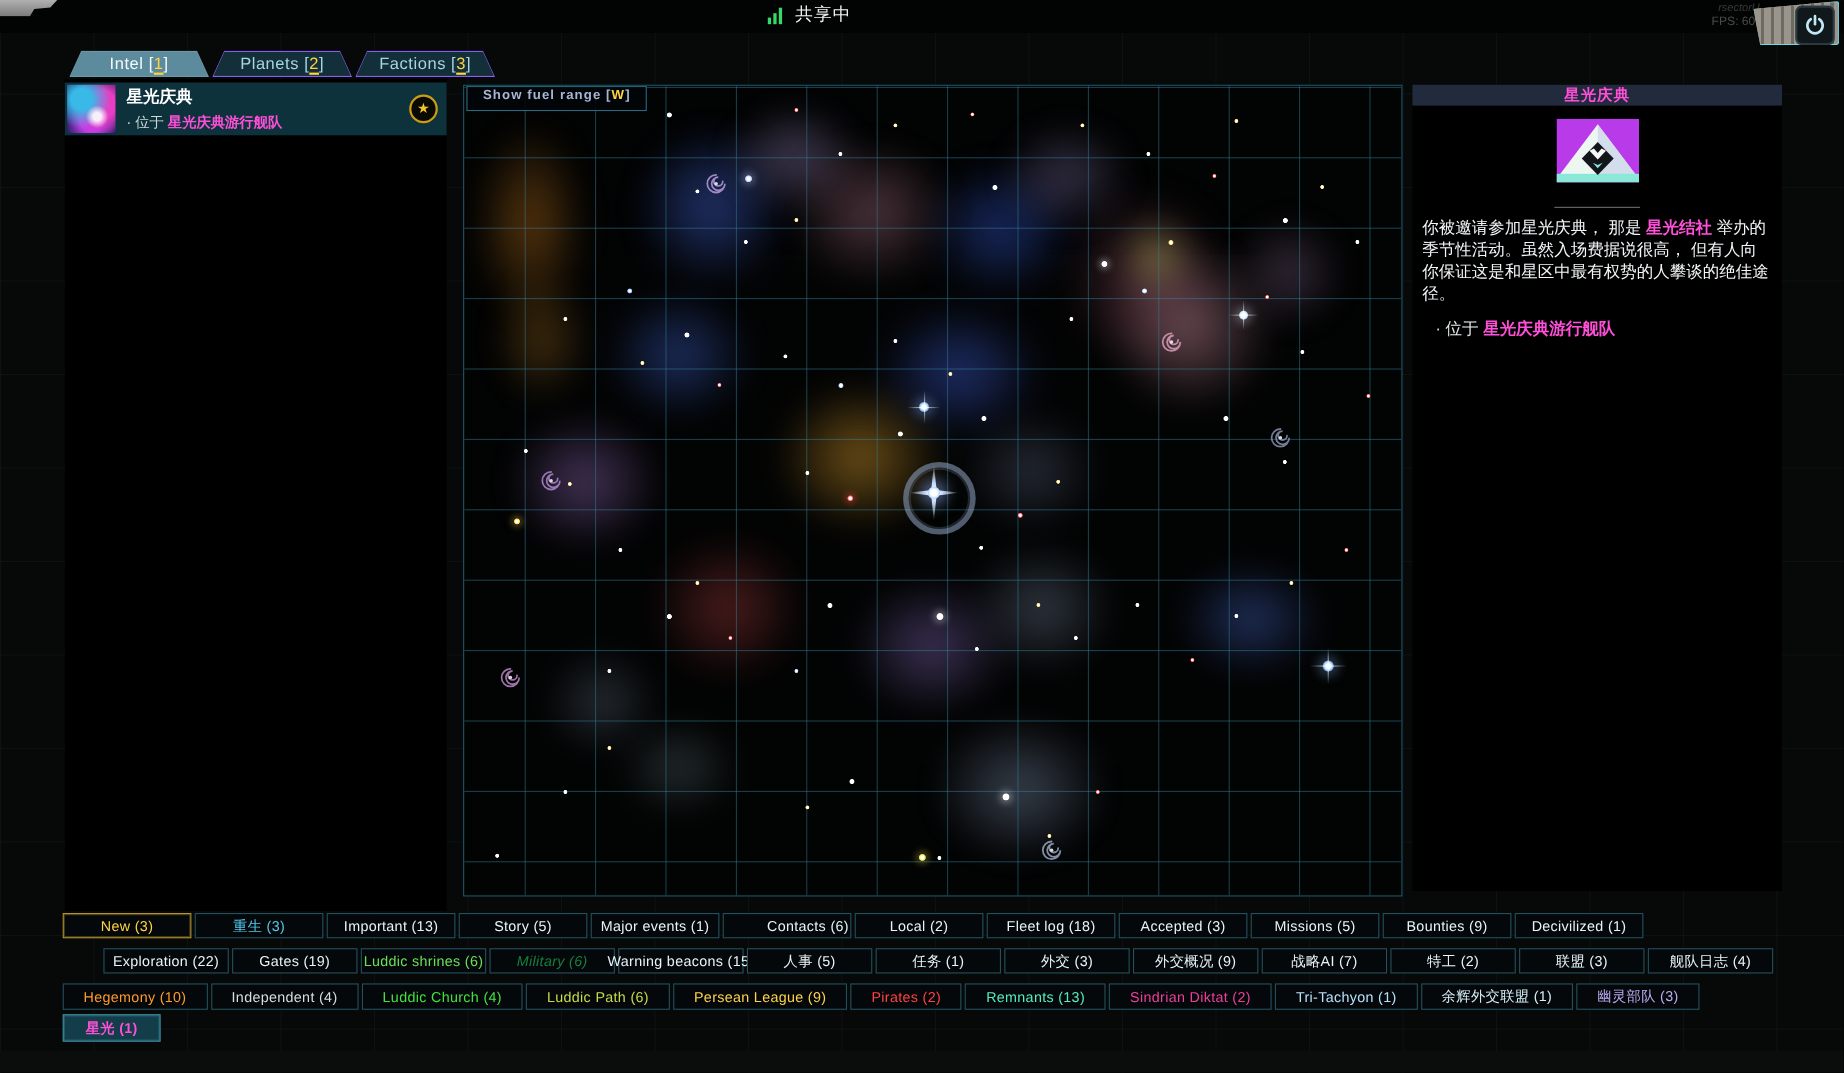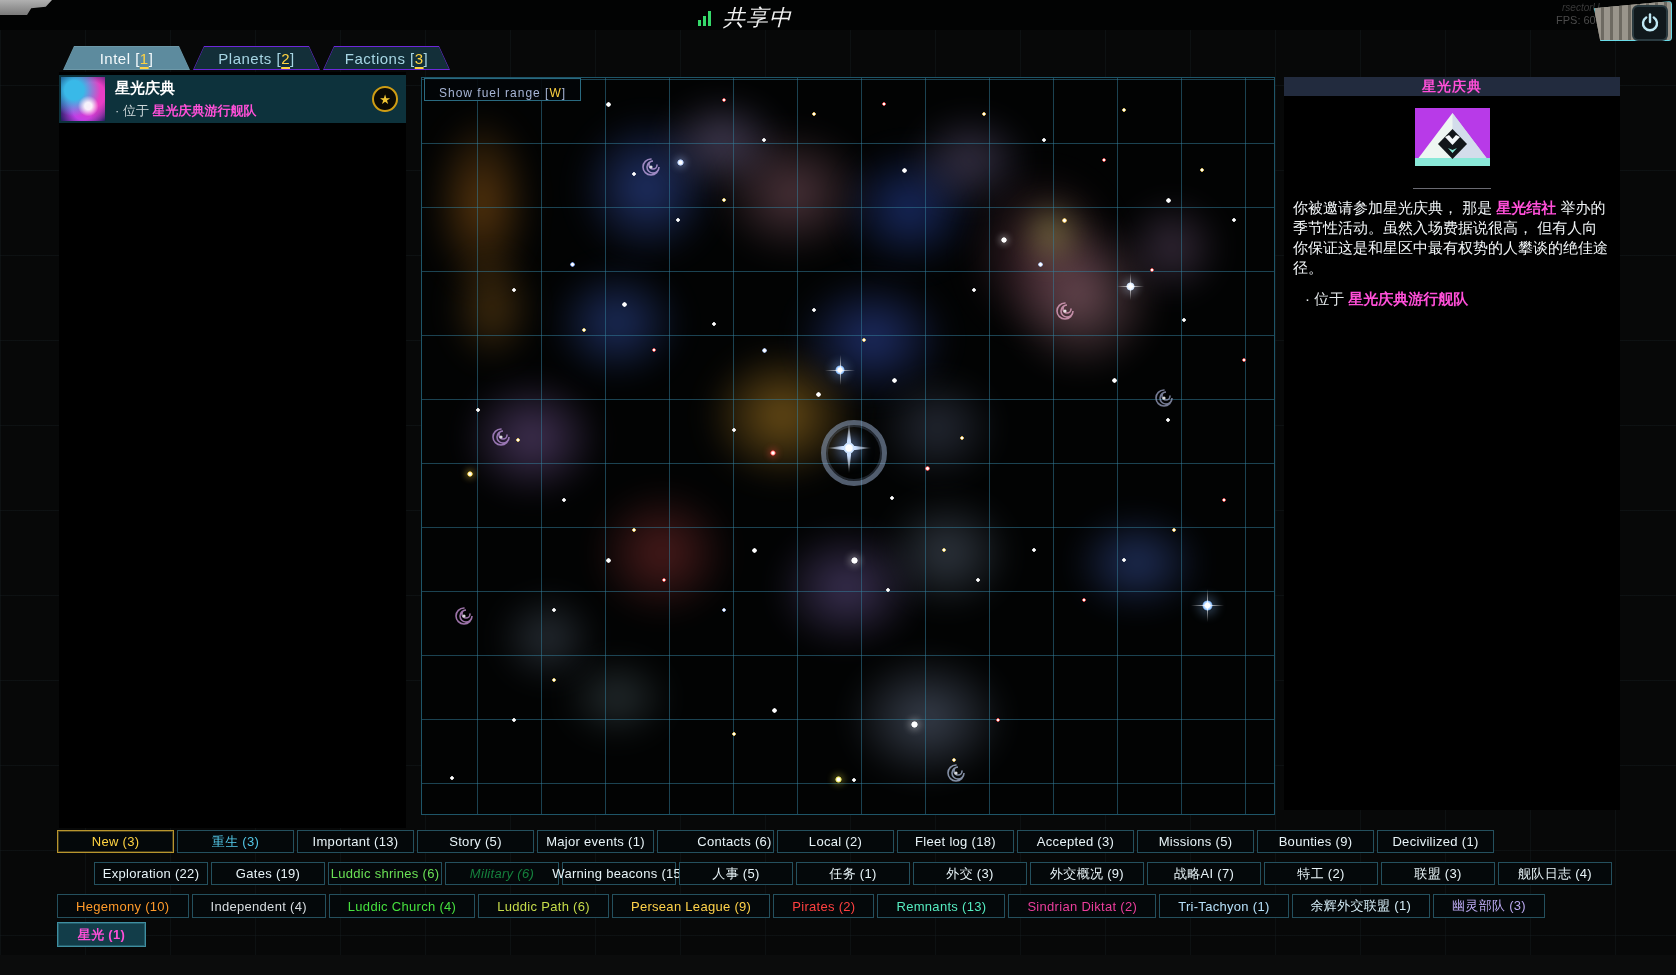--- a/index.html
+++ b/index.html
@@ -12,37 +12,37 @@
       #070808;
     background-size:85px 85px;
     color:#e8f4f8;
   }
   
   .top-bar{position:absolute;left:0;top:0;width:100%;height:30px;background:#020303;}
   .share-wrap{position:absolute;left:698px;top:3px;display:flex;align-items:center;gap:12px;}
   .sig{display:flex;align-items:flex-end;gap:2px;height:16px;}
   .sig i{display:block;width:3px;background:#35d96a;}
   .sig i:nth-child(1){height:6px}.sig i:nth-child(2){height:10px}.sig i:nth-child(3){height:15px}
-  .share-label{font-size:22px;color:#f2f2f2;letter-spacing:1px;font-style:italic;}
+  .share-label{font-size:16px;color:#f2f2f2;letter-spacing:1px;}
   .fps-text{position:absolute;left:1556px;top:14px;font-size:11px;color:#4b4b4b;}
   .ssu-text{position:absolute;left:1562px;top:2px;font-size:10px;color:#3a3a3a;font-style:italic;}
   .corner-artifact{position:absolute;left:0;top:0;width:52px;height:15px;
     background:linear-gradient(#cfcfcf,#8f8f8f);
     clip-path:polygon(0 0,100% 0,88% 45%,60% 55%,52% 100%,0 100%);opacity:.85;}
   .power-widget{position:absolute;left:1594px;top:1px;width:76px;height:38px;
     background:repeating-linear-gradient(90deg,#9a958c 0 6px,#6e6a62 6px 9px),linear-gradient(#b6b2a8,#837f76);
     background-blend-mode:normal;border:1px solid #6adce8;border-radius:3px;
     clip-path:polygon(0 18%,100% 0,100% 100%,8% 100%);}
   .power-btn{position:absolute;right:3px;top:3px;width:32px;height:32px;background:#10181c;
     border:2px solid #2a3a40;border-radius:6px;display:flex;align-items:center;justify-content:center;cursor:pointer;}
   
   .tab-row{position:absolute;left:63px;top:46px;display:flex;gap:3px;}
   .tab{width:127px;height:24px;position:relative;
     clip-path:polygon(11px 0,116px 0,127px 24px,0 24px);
-    background:#6d28d9;cursor:pointer;}
+    background:#8b5cf6;cursor:pointer;}
   .tab .tab-inner{position:absolute;inset:1px;
     clip-path:polygon(10px 0,115px 0,125px 22px,0 22px);
     background:#132f39;display:flex;align-items:center;justify-content:center;
     font-size:15px;color:#a6d5e3;letter-spacing:.5px;}
   .tab.active{background:#6d98a8;}
   .tab.active .tab-inner{background:#5d8b9e;color:#f4fafc;}
   .tab .hotkey{color:#ffd342;text-decoration:underline;text-underline-offset:3px;text-decoration-thickness:2px;}
   
   .left-panel{position:absolute;left:59px;top:72px;width:347px;height:756px;background:#000;}
   .intel-item{position:absolute;left:0;top:3px;width:347px;height:48px;background:#0d323c;
@@ -67,22 +67,22 @@
   .nebula{position:absolute;border-radius:50%;filter:blur(14px);}
   .grid-overlay{position:absolute;inset:0;z-index:2;pointer-events:none;
     background:
       linear-gradient(rgba(52,130,160,.5) 1px, transparent 1px),
       linear-gradient(90deg, rgba(52,130,160,.5) 1px, transparent 1px);
     background-size:64px 64px;background-position:55px 1px;}
   .star{position:absolute;border-radius:50%;z-index:3;}
   .star .vray,.star .hray{position:absolute;background:linear-gradient(transparent,rgba(255,255,255,.85),transparent);}
   .spiral{position:absolute;z-index:3;}
   .fuel-btn{position:absolute;left:2px;top:0;z-index:10;height:21px;padding:0 14px;
-    background:rgba(2,6,8,.9);border:1px solid #2a6a80;display:flex;align-items:flex-end;
-    font-size:12px;font-weight:normal;color:#a8b6d6;letter-spacing:1px;cursor:pointer;}
+    background:rgba(2,6,8,.9);border:1px solid #2a6a80;display:flex;align-items:flex-start;
+    font-size:12px;font-weight:bold;color:#a8b6d6;letter-spacing:1px;cursor:pointer;}
   .fuel-btn .hotkey{color:#ffd342;}
   .player-marker{position:absolute;z-index:5;width:56px;height:56px;border-radius:50%;
     border:5px solid rgba(148,168,198,.55);box-shadow:0 0 0 2px rgba(120,140,170,.25) inset;}
   .pstar-v,.pstar-h{position:absolute;z-index:6;background:linear-gradient(transparent,#eaf4ff 35%,#fff 50%,#eaf4ff 65%,transparent);}
   .pstar-v{width:9px;height:52px;clip-path:polygon(50% 0,80% 50%,50% 100%,20% 50%);}
   .pstar-h{width:46px;height:8px;background:linear-gradient(90deg,transparent,#eaf4ff 35%,#fff 50%,#eaf4ff 65%,transparent);
     clip-path:polygon(0 50%,50% 15%,100% 50%,50% 85%);}
   .pstar-core{position:absolute;z-index:7;width:12px;height:12px;border-radius:50%;
     background:radial-gradient(circle,#fff 0 35%,#bcd8ff 60%,transparent 75%);box-shadow:0 0 14px 5px rgba(140,180,255,.6);}
   

